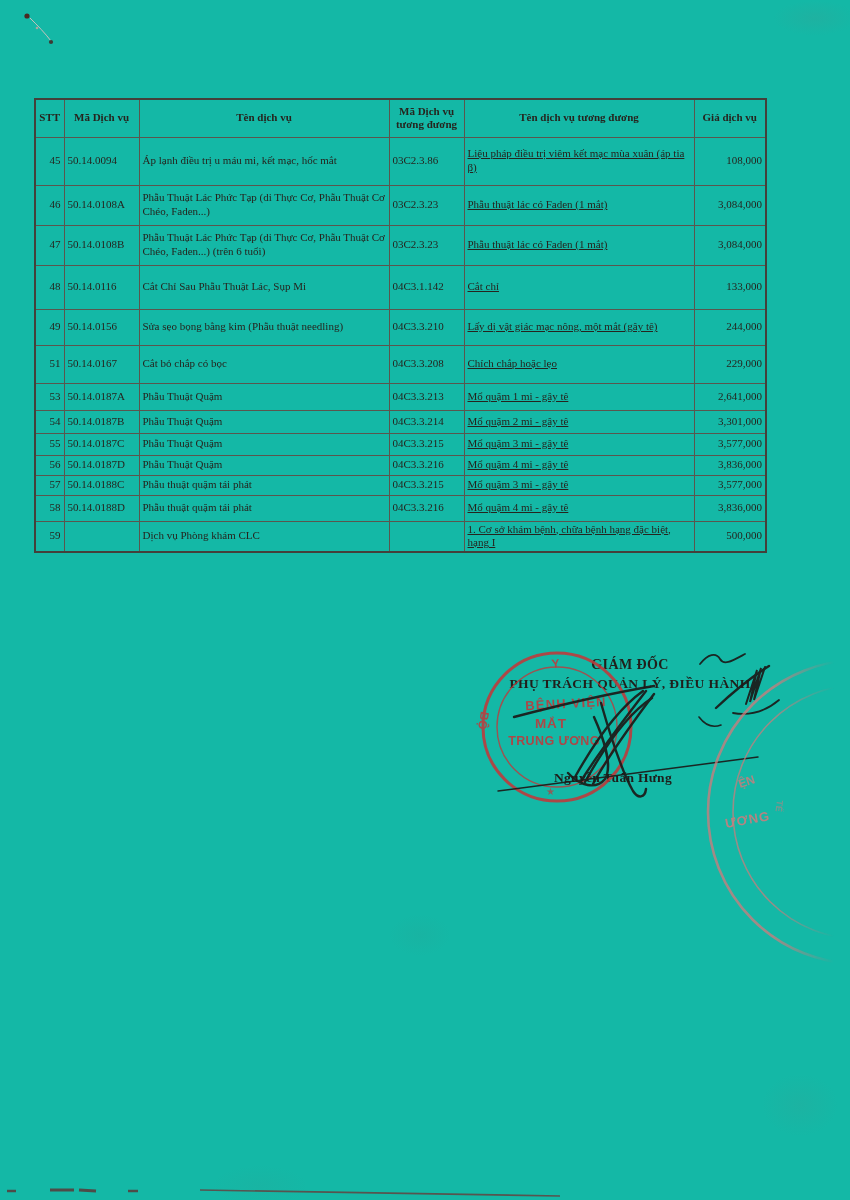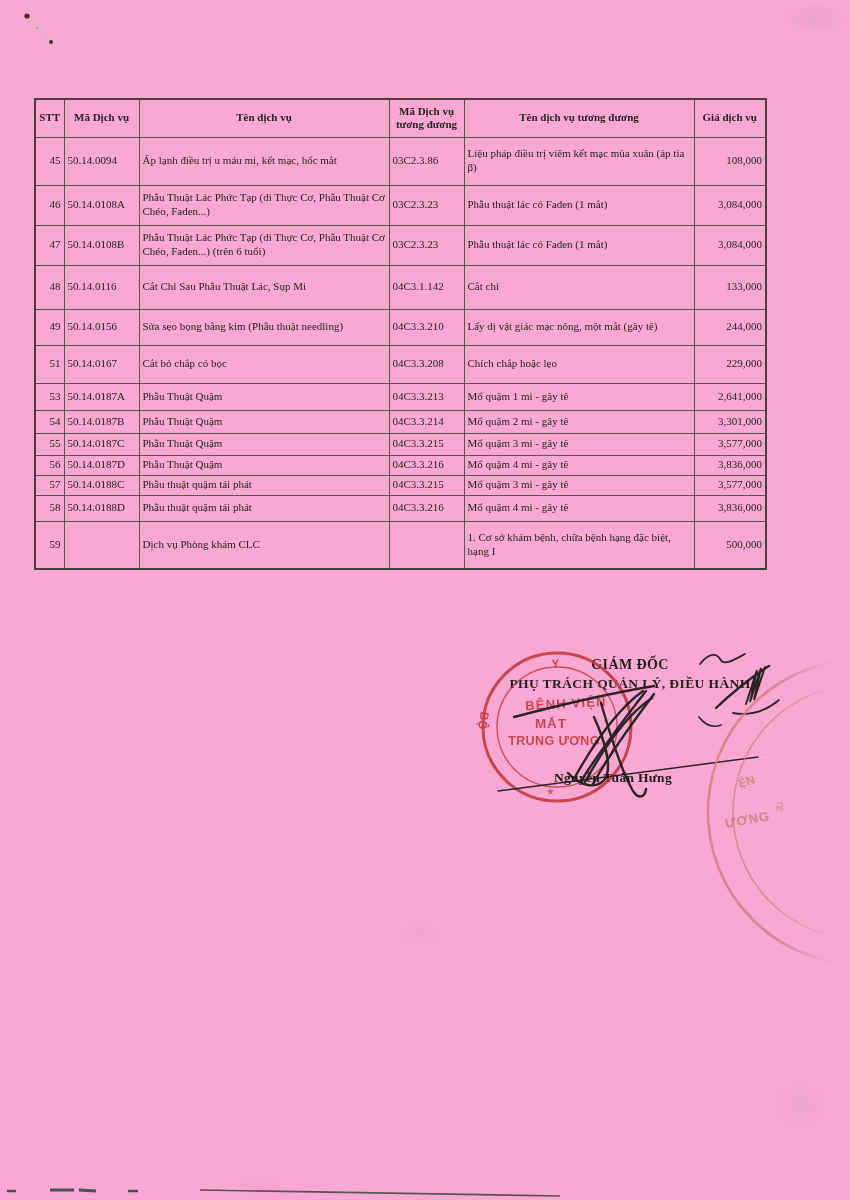--- a/index.html
+++ b/index.html
@@ -1,18 +1,18 @@
 <!DOCTYPE html>
 <html><head>
 <meta charset="utf-8">
 <style>
   html,body{margin:0;padding:0;background:#e8e8e6;}
   .page{
     position:relative;width:850px;height:1200px;margin:0 auto;
-    background:#f9a8d4;overflow:hidden;
+    background:#14b8a6;overflow:hidden;
     font-family:"Liberation Serif","DejaVu Serif",serif;color:#26241e;
   }
   .page::before{
     content:"";position:absolute;inset:0;pointer-events:none;
     background:
       radial-gradient(60px 25px at 815px 18px, rgba(120,120,115,.10), transparent 70%),
       radial-gradient(55px 45px at 800px 1105px, rgba(120,120,115,.08), transparent 70%),
       radial-gradient(45px 30px at 420px 935px, rgba(100,100,95,.05), transparent 70%),
       radial-gradient(70px 30px at 260px 1186px, rgba(110,110,105,.05), transparent 70%);
   }
@@ -29,21 +29,21 @@
     vertical-align:middle;
     overflow:hidden;
   }
   table.price thead tr{height:38px;}
   table.price th{font-weight:bold;text-align:center;padding:2px 2px;}
   th.h-name{text-align:left;padding-left:5px;}
   td.td-stt{text-align:right;padding-right:1px;}
   td.td-code{padding-left:2px;}
   td.td-name{padding-left:5px;}
   td.td-eqcode{padding-left:3px;}
-  td.td-eqname{padding-left:5px;}
+  td.td-eqname{padding-left:5px;text-decoration:underline;}
   td.td-price{text-align:right;padding-right:5px;margin-top:19px;}
   td.vbottom{vertical-align:bottom;padding-bottom:3px;}
   td.indent{padding-left:66px;}
   
   .sig-title1,.sig-title2{
     position:absolute;left:470px;width:320px;text-align:center;
     font-weight:bold;color:#211f1b;letter-spacing:.4px;
   }
   .sig-title1{top:657px;font-size:14px;}
   .sig-title2{top:676px;font-size:13.5px;}
@@ -173,21 +173,21 @@
           <td class="td-price">3,577,000</td>
         </tr>
         <tr style="height: 26px;">
           <td class="td-stt">58</td>
           <td class="td-code">50.14.0188D</td>
           <td class="td-name">Phẫu thuật quặm tái phát</td>
           <td class="td-eqcode">04C3.3.216</td>
           <td class="td-eqname">Mổ quặm 4 mi - gây tê</td>
           <td class="td-price">3,836,000</td>
         </tr>
-        <tr style="height: 48px;">
+        <tr style="height: 31px;">
           <td class="td-stt">59</td>
           <td class="td-code"></td>
           <td class="td-name indent">Dịch vụ Phòng khám CLC</td>
           <td class="td-eqcode"></td>
           <td class="td-eqname">1. Cơ sở khám bệnh, chữa bệnh hạng đặc biệt, hạng I</td>
           <td class="td-price">500,000</td>
         </tr>
       </tbody>
   </table>
 

